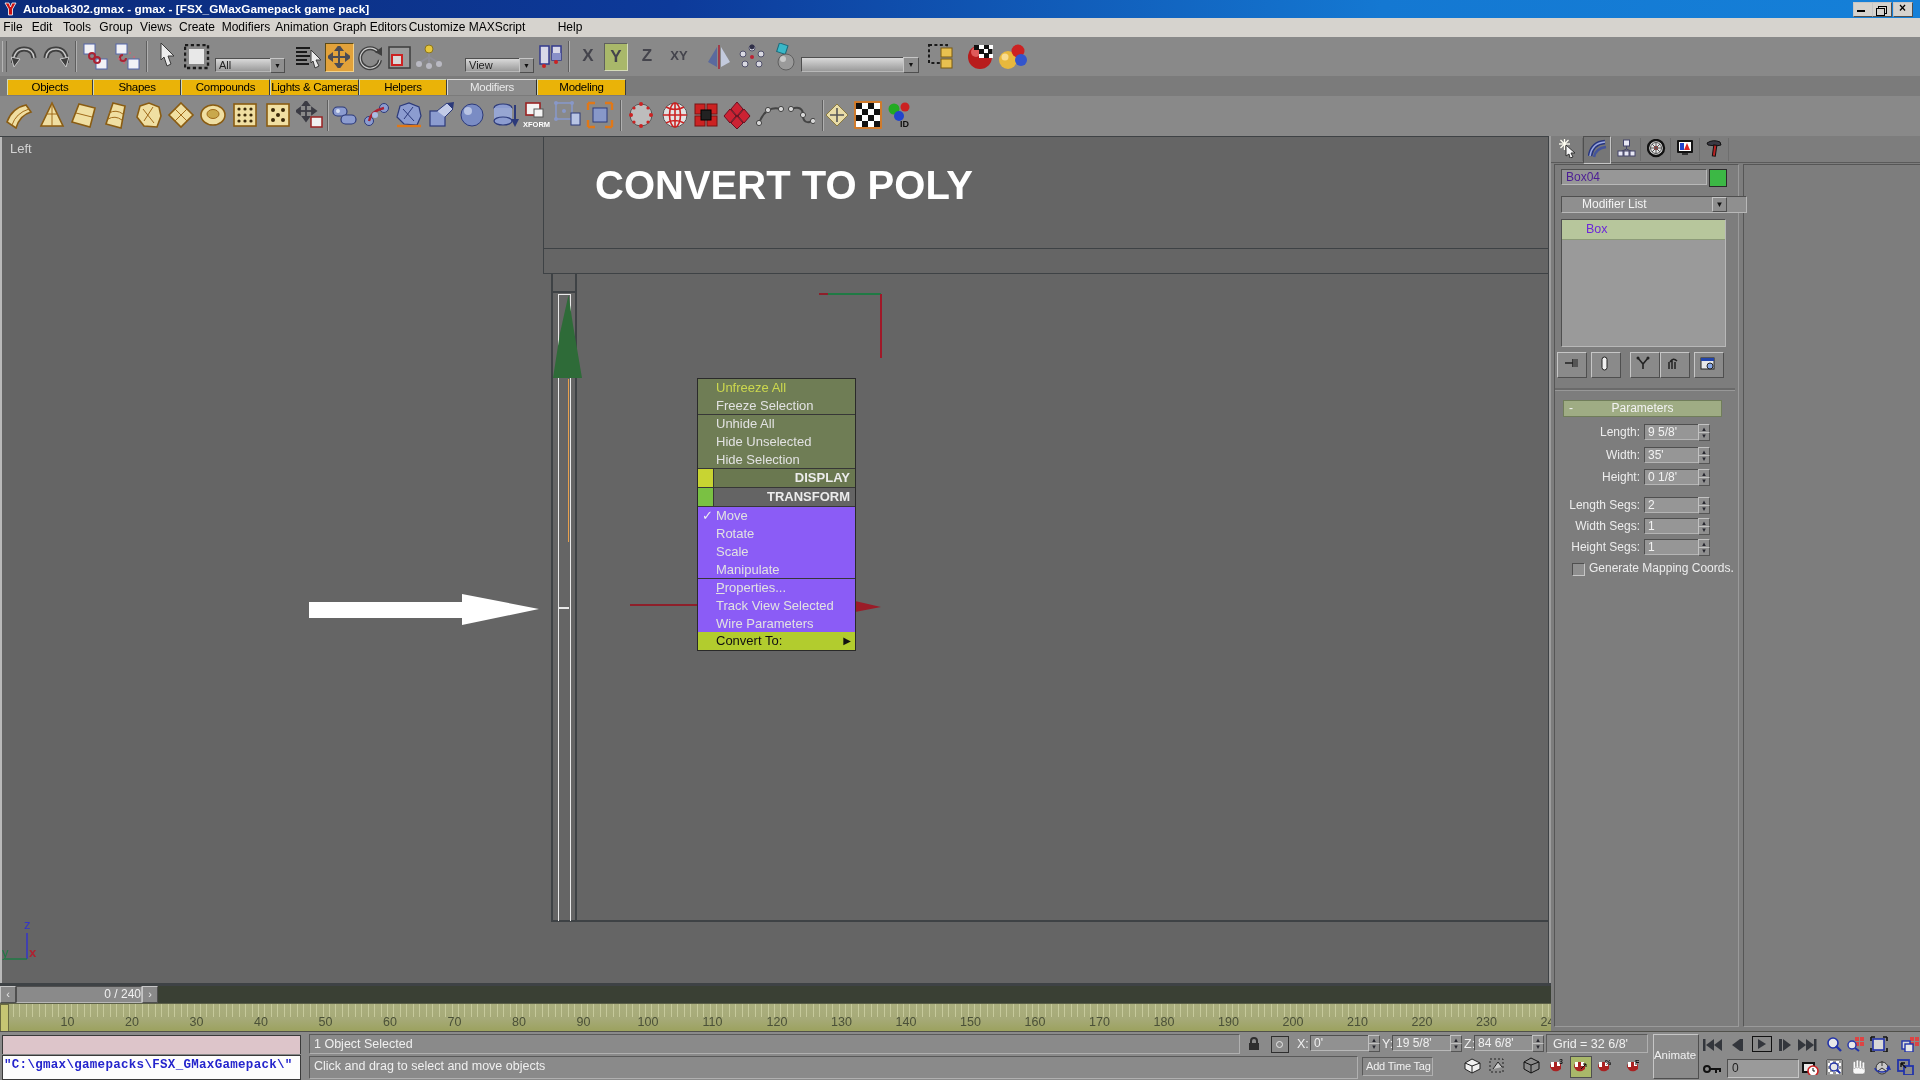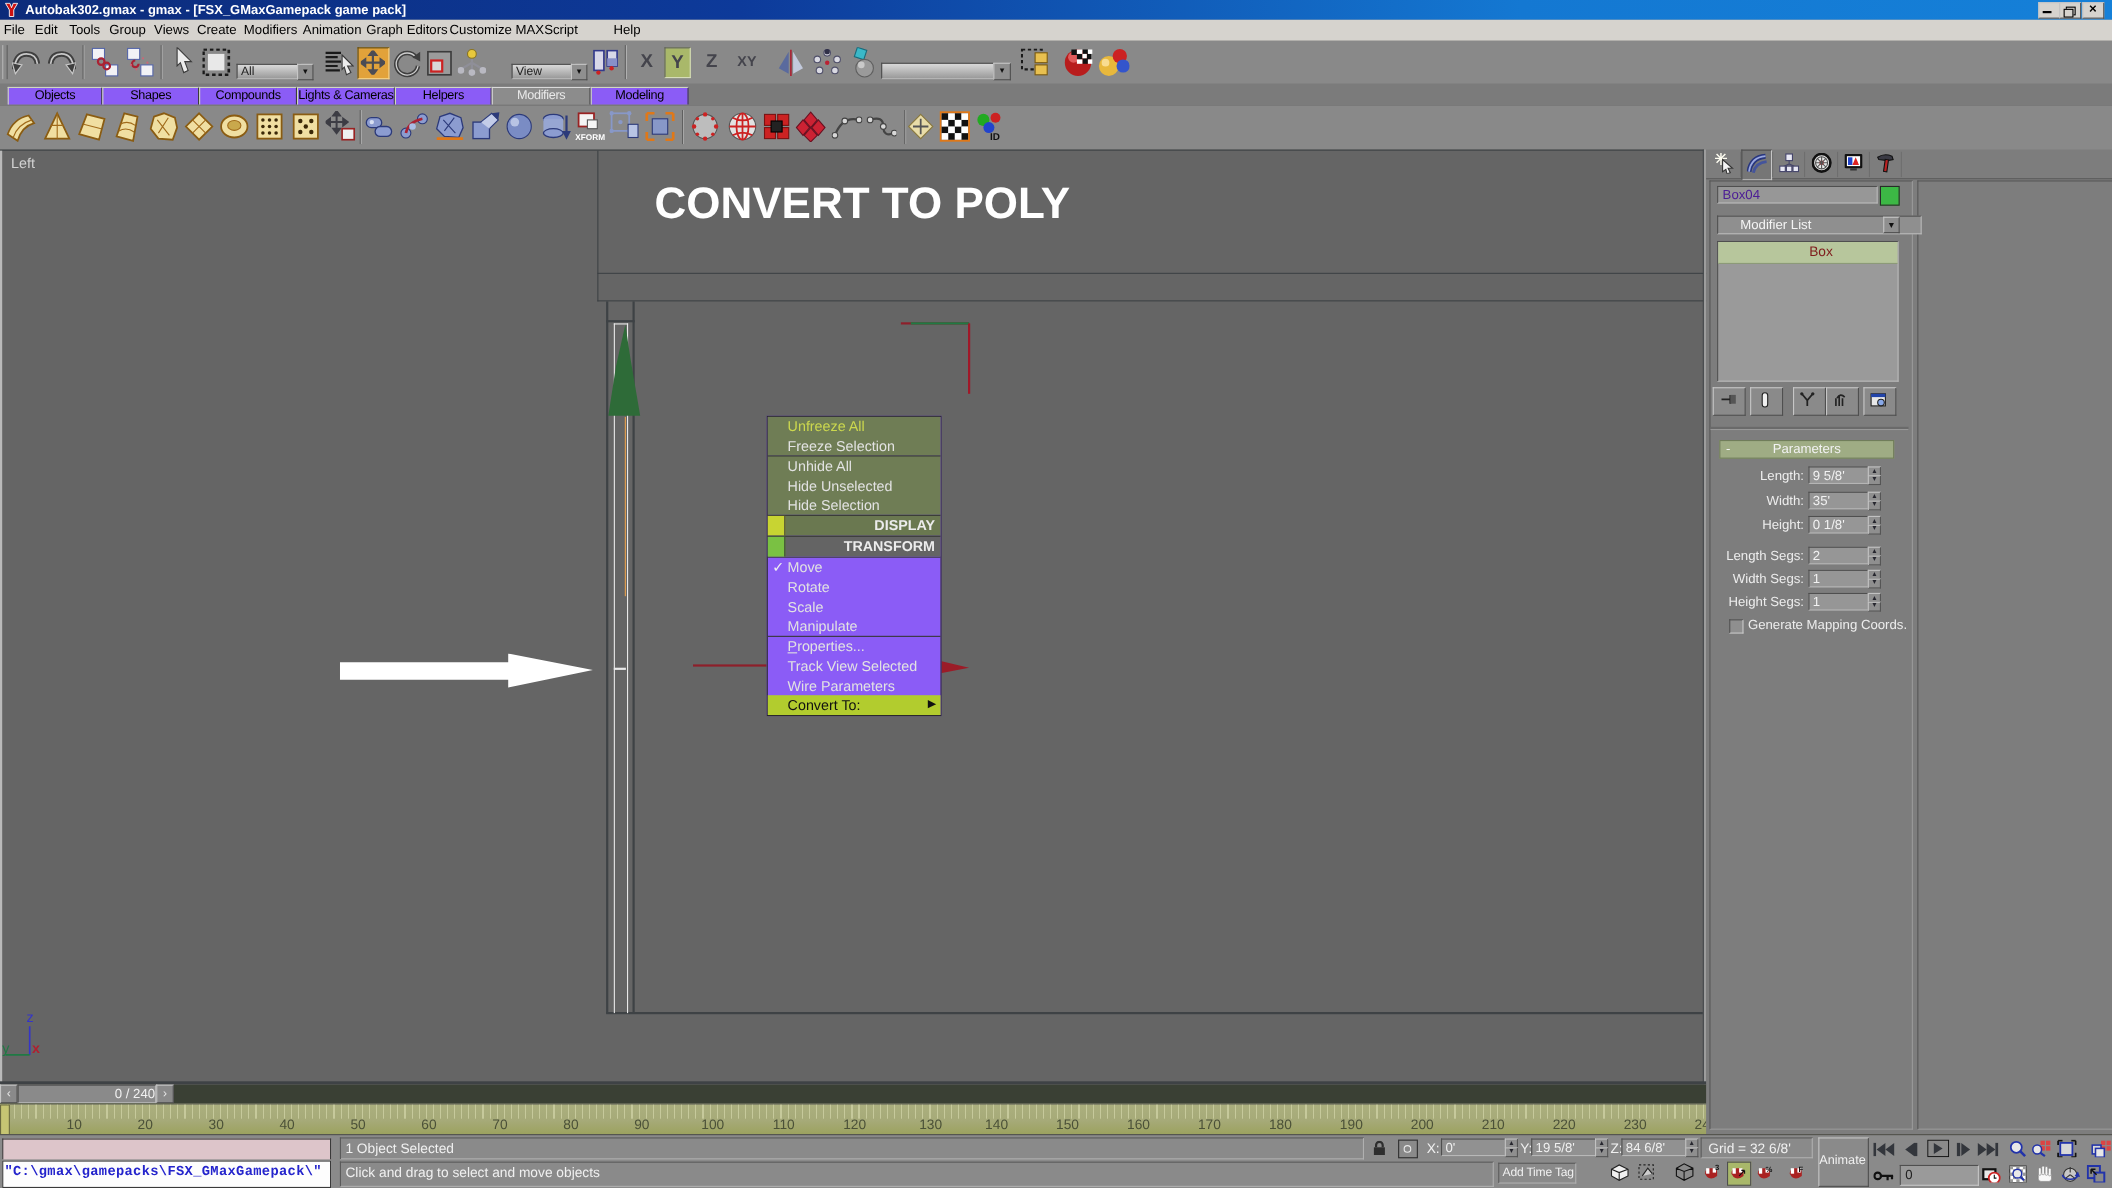--- a/index.html
+++ b/index.html
@@ -4,21 +4,21 @@
 <style>
   html,body{margin:0;padding:0;}
   #root{position:relative;width:1920px;height:1080px;overflow:hidden;
     font-family:"Liberation Sans",sans-serif;background:#878787;}
   .abs{position:absolute;}
   
   .sunk{border-top:1px solid #4f4f4f;border-left:1px solid #4f4f4f;
         border-bottom:1px solid #b8b8b8;border-right:1px solid #b8b8b8;}
   .raise{border-top:1px solid #c6c6c6;border-left:1px solid #c6c6c6;
         border-bottom:1px solid #4f4f4f;border-right:1px solid #4f4f4f;}
-  .tab{top:3px;height:15px;background:#8b5cf6;border-top:1px solid #cfd8bd;
+  .tab{top:3px;height:15px;background:#eab308;border-top:1px solid #cfd8bd;
        border-left:1px solid #cfd8bd;border-right:1px solid #3c3c3c;
        font-size:11.5px;color:#000;text-align:center;line-height:15px;
        white-space:nowrap;letter-spacing:-0.3px;}
   .seltab{background:#8c8c8c;color:#e9e9e9;border-top:1px solid #d9d9d9;
        border-left:1px solid #d9d9d9;border-right:1px solid #2e2e2e;}
   .qrow{position:relative;height:17.7px;line-height:17.7px;font-size:13px;color:#e2e2e2;padding-left:18px;}
   .plabel{position:absolute;height:16px;line-height:16px;font-size:12px;color:#ededed;text-align:right;}
   .pfield{position:absolute;height:14px;background:#969696;border:1px solid #4f4f4f;
       border-bottom-color:#b5b5b5;border-right-color:#b5b5b5;color:#f2f2f2;font-size:12px;line-height:14px;padding-left:3px;}
   .spin{position:absolute;width:12px;height:16px;}
@@ -564,21 +564,21 @@
     <div class="abs" style="left:3px;top:28px;width:183px;height:861px;border:1px solid #565656;border-bottom-color:#9a9a9a;border-right-color:#9a9a9a;"></div>
     <div class="abs" style="left:192px;top:28px;width:176px;height:861px;border:1px solid #565656;border-bottom-color:#9a9a9a;border-right-color:#9a9a9a;"></div>
 
     <div class="abs sunk" style="left:10px;top:33px;width:140px;height:14px;background:#979797;color:#4c1d95;font-size:12px;line-height:14px;padding-left:4px;">Box04</div>
     <div class="abs" style="left:158px;top:33px;width:16px;height:16px;background:#3cb845;border:1px solid #2a2a2a;"></div>
 
     <div class="abs sunk" style="left:10px;top:60px;width:164px;height:15px;background:#8f8f8f;color:#f4f4f4;font-size:12px;line-height:15px;padding-left:20px;">Modifier List</div>
     <div class="abs raise" style="left:161px;top:61px;width:13px;height:13px;background:#8f8f8f;font-size:8px;color:#111;text-align:center;line-height:13px;">▼</div>
 
     <div class="abs sunk" style="left:10px;top:83px;width:163px;height:126px;background:#9a9a9a;">
-      <div style="height:19px;background:#b7c69c;color:#7f1d1d;font-size:12.5px;line-height:19px;padding-left:24px;border-bottom:1px solid #8c9a78;text-align:center;">Box</div>
+      <div style="height:19px;background:#b7c69c;color:#6d28d9;font-size:12.5px;line-height:19px;padding-left:24px;border-bottom:1px solid #8c9a78;">Box</div>
     </div>
 
     <div class="abs" id="stackbtns" style="left:6px;top:216px;width:170px;height:26px;">
         <div style="position:absolute;left:0px;top:0;width:28px;height:24px;background:#8a8a8a;border:1px solid #c6c6c6;border-bottom-color:#4f4f4f;border-right-color:#4f4f4f;"></div>
         <svg style="position:absolute;left:5px;top:3px;" width="18" height="18" viewBox="0 0 18 18">
           <path d="M3 8 h8 M11 4 v8 M11 8 h4" stroke="#222" fill="none" stroke-width="1.6"></path>
           <rect x="11" y="4" width="5" height="8" fill="#555"></rect>
         </svg>
         <div style="position:absolute;left:34px;top:0;width:28px;height:24px;background:#8a8a8a;border:1px solid #c6c6c6;border-bottom-color:#4f4f4f;border-right-color:#4f4f4f;"></div>
         <svg style="position:absolute;left:39px;top:3px;" width="18" height="18" viewBox="0 0 18 18">
@@ -646,21 +646,21 @@
         <span style="position:absolute;left:181.5px;top:11px;width:30px;text-align:center;color:#4b5138;font-size:12.5px;">30</span>
         <span style="position:absolute;left:246px;top:11px;width:30px;text-align:center;color:#4b5138;font-size:12.5px;">40</span>
         <span style="position:absolute;left:310.5px;top:11px;width:30px;text-align:center;color:#4b5138;font-size:12.5px;">50</span>
         <span style="position:absolute;left:375px;top:11px;width:30px;text-align:center;color:#4b5138;font-size:12.5px;">60</span>
         <span style="position:absolute;left:439.5px;top:11px;width:30px;text-align:center;color:#4b5138;font-size:12.5px;">70</span>
         <span style="position:absolute;left:504px;top:11px;width:30px;text-align:center;color:#4b5138;font-size:12.5px;">80</span>
         <span style="position:absolute;left:568.5px;top:11px;width:30px;text-align:center;color:#4b5138;font-size:12.5px;">90</span>
         <span style="position:absolute;left:633px;top:11px;width:30px;text-align:center;color:#4b5138;font-size:12.5px;">100</span>
         <span style="position:absolute;left:697.5px;top:11px;width:30px;text-align:center;color:#4b5138;font-size:12.5px;">110</span>
         <span style="position:absolute;left:762px;top:11px;width:30px;text-align:center;color:#4b5138;font-size:12.5px;">120</span>
-        <span style="position:absolute;left:826.5px;top:11px;width:30px;text-align:right;color:#4b5138;font-size:12.5px;">130</span>
+        <span style="position:absolute;left:826.5px;top:11px;width:30px;text-align:center;color:#4b5138;font-size:12.5px;">130</span>
         <span style="position:absolute;left:891px;top:11px;width:30px;text-align:center;color:#4b5138;font-size:12.5px;">140</span>
         <span style="position:absolute;left:955.5px;top:11px;width:30px;text-align:center;color:#4b5138;font-size:12.5px;">150</span>
         <span style="position:absolute;left:1020px;top:11px;width:30px;text-align:center;color:#4b5138;font-size:12.5px;">160</span>
         <span style="position:absolute;left:1084.5px;top:11px;width:30px;text-align:center;color:#4b5138;font-size:12.5px;">170</span>
         <span style="position:absolute;left:1149px;top:11px;width:30px;text-align:center;color:#4b5138;font-size:12.5px;">180</span>
         <span style="position:absolute;left:1213.5px;top:11px;width:30px;text-align:center;color:#4b5138;font-size:12.5px;">190</span>
         <span style="position:absolute;left:1278px;top:11px;width:30px;text-align:center;color:#4b5138;font-size:12.5px;">200</span>
         <span style="position:absolute;left:1342.5px;top:11px;width:30px;text-align:center;color:#4b5138;font-size:12.5px;">210</span>
         <span style="position:absolute;left:1407px;top:11px;width:30px;text-align:center;color:#4b5138;font-size:12.5px;">220</span>
         <span style="position:absolute;left:1471.5px;top:11px;width:30px;text-align:center;color:#4b5138;font-size:12.5px;">230</span>

